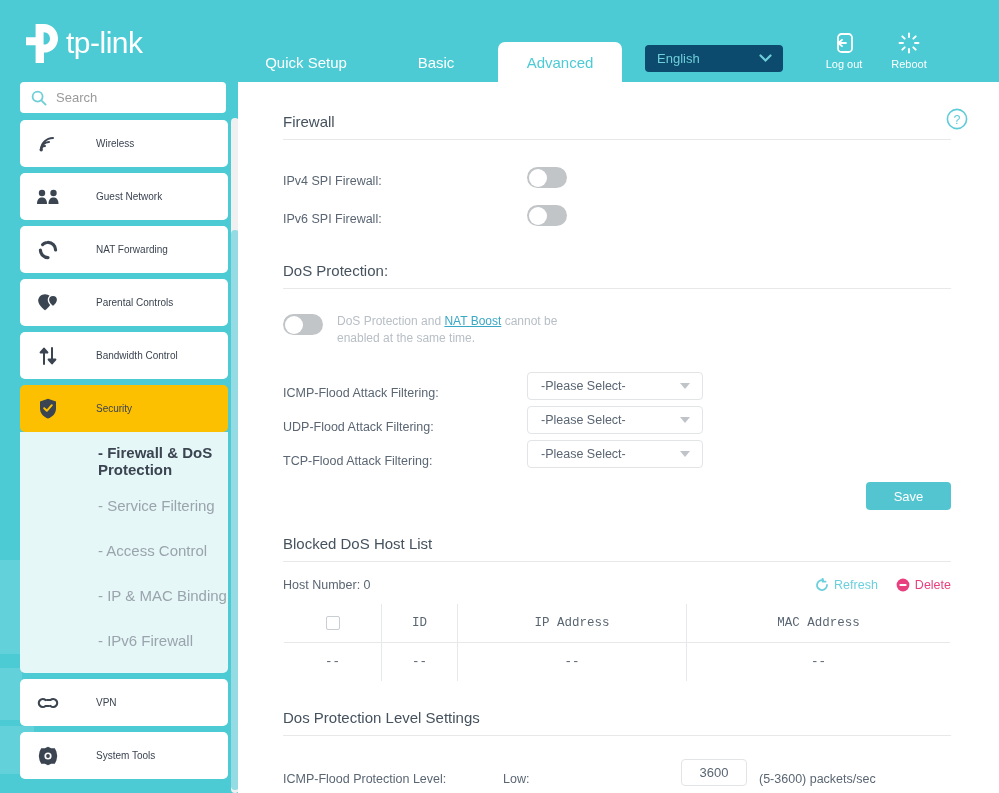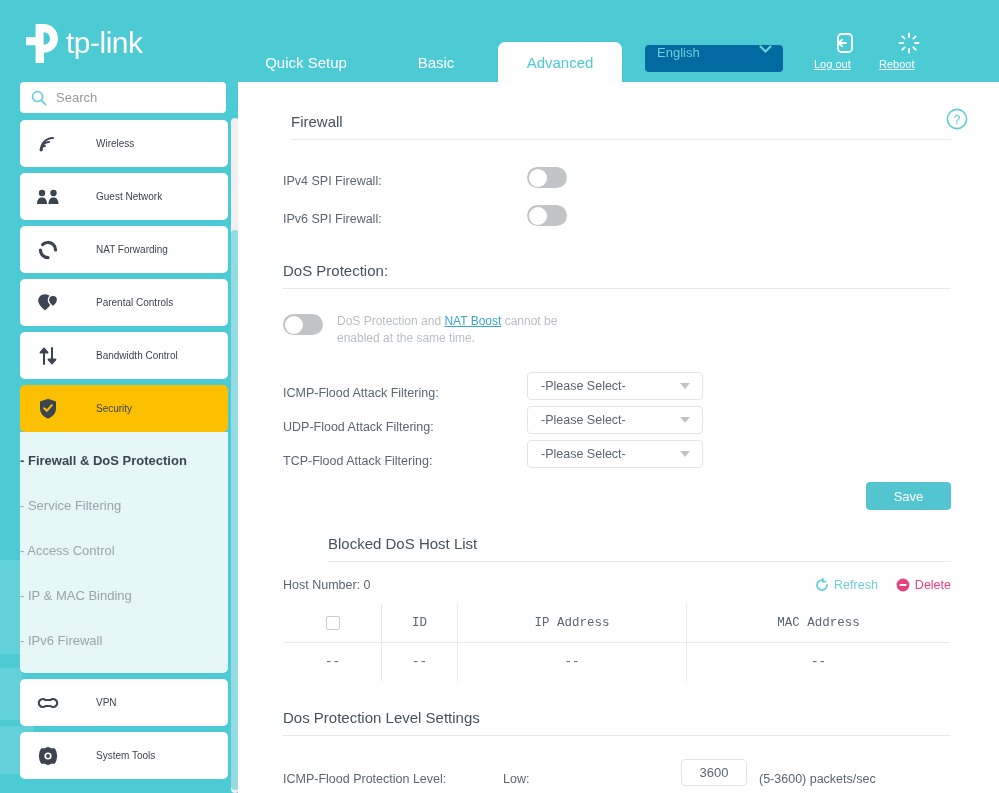--- a/index.html
+++ b/index.html
@@ -36,29 +36,29 @@
   }
   .topnav .tab.t-quick { width: 136px; }
   .topnav .tab.t-basic { width: 124px; }
   .topnav .tab.active {
     background: #ffffff; color: #4ccbd4;
     border-radius: 7px 7px 0 0; width: 124px;
   }
 
   .langbox {
     position: absolute; left: 645px; top: 45px; width: 138px; height: 27px;
-    background: #0369a1; border-radius: 4px;
-    display: flex; align-items: flex-start; cursor: pointer;
+    background: #0c4a6e; border-radius: 4px;
+    display: flex; align-items: center; cursor: pointer;
   }
   .langbox .lbl { font-size: 13px; color: #6ecfd8; margin-left: 12px; flex: 1; }
   .langbox .chev { margin-right: 11px; }
 
   .hdr-action {
-    position: absolute; top: 30px; width: 60px; 
-    color: #ffffff; cursor: pointer; text-decoration: underline;
+    position: absolute; top: 30px; width: 60px; text-align: center;
+    color: #ffffff; cursor: pointer;
   }
   .hdr-action .ic { height: 26px; display: flex; align-items: center; justify-content: center; }
   .hdr-action .txt { font-size: 11px; margin-top: 2px; }
   .hdr-logout { left: 814px; }
   .hdr-reboot { left: 879px; }
   .search {
     position: absolute; left: 20px; top: 82px; width: 206px; height: 31px;
     background: #ffffff; border-radius: 4px;
     display: flex; align-items: center;
   }
@@ -78,21 +78,21 @@
   .mi .mi-lb { font-size: 10px; color: #3b4451; margin-left: 20px; }
   .mi.active { background: #fcc000; }
   .mi.active .mi-lb { color: #3b4451; }
 
   .submenu {
     background: #e6f7f7; border-radius: 0 0 5px 5px;
     margin-top: -6px; margin-bottom: 6px; padding: 6px 0 10px 0;
   }
   .sub {
     height: 45px; display: flex; align-items: center;
-    font-size: 13px; color: #9aa4ad; cursor: pointer;
+    padding-left: 78px; font-size: 15px; color: #9aa4ad; cursor: pointer;
   }
   .sub.active { color: #3b4451; font-weight: bold; }
 
   
   .sb-track {
     position: absolute; left: 231px; top: 118px; width: 8px; height: 675px;
     background: #f0f0f0; border-radius: 4px;
   }
   .sb-thumb {
     position: absolute; left: 231px; top: 230px; width: 8px; height: 560px;
@@ -345,21 +345,21 @@
 <div class="sb-track"></div>
 <div class="sb-thumb"></div>
 
 <div class="main">
 
   <svg class="help-ic" width="22" height="22" viewBox="0 0 22 22">
     <circle cx="11" cy="11" r="9.6" fill="none" stroke="#5ecbd8" stroke-width="1.6"></circle>
     <text x="11" y="15.5" text-anchor="middle" font-size="12.5" fill="#5ecbd8" font-family="Liberation Sans, sans-serif">?</text>
   </svg>
 
-  <div style="padding-top:31px;padding-left:8px;">
+  <div style="padding-top:31px;">
     <div class="sec-title">Firewall</div>
   </div>
 
   <div class="row" style="margin:27px 0 0 45px;">
     <span class="lbl" style="width:244px;">IPv4 SPI Firewall:</span>
     <div class="toggle">
         <div class="knob"></div>
       </div>
   </div>
 
@@ -404,21 +404,21 @@
     <div class="select">
       <span class="sv">-Please Select-</span>
       <span class="sc"></span>
     </div>
   </div>
 
   <div style="display:flex; justify-content:flex-end; margin:14px 48px 0 0;">
     <button class="btn-save">Save</button>
   </div>
 
-  <div style="padding-top:25px;margin-left:45px;">
+  <div style="padding-top:25px;">
     <div class="sec-title">Blocked DoS Host List</div>
   </div>
 
   <div style="display:flex; align-items:center; justify-content:space-between; margin:16px 48px 0 45px;gap:36px;">
     <span class="hostnum">Host Number: 0</span>
     <div style="display:flex; align-items:center; gap:18px;">
       <span class="tact refresh">
         <svg width="14" height="14" viewBox="0 0 14 14">
           <path d="M12 7 A5 5 0 1 1 8.2 2.2" fill="none" stroke="#6cd0dc" stroke-width="1.8" stroke-linecap="round"></path>
           <path d="M7.6 0.6 L7.6 3.6 L10.6 3.6" fill="none" stroke="#6cd0dc" stroke-width="1.8" stroke-linecap="round" stroke-linejoin="round"></path>

